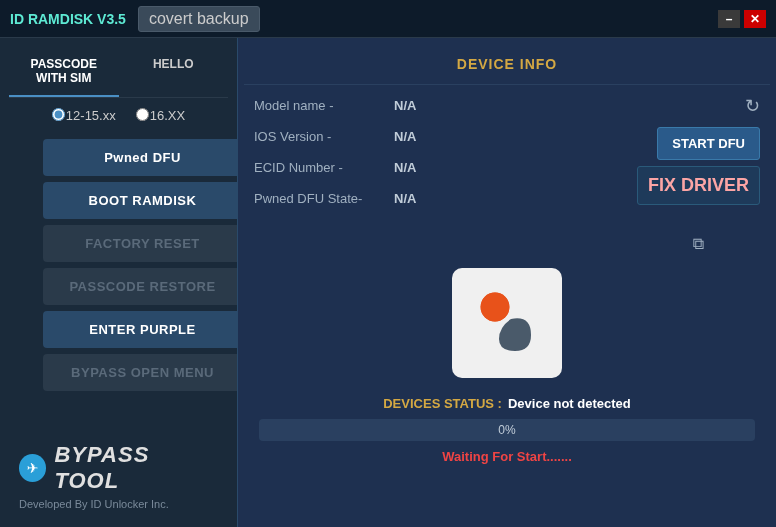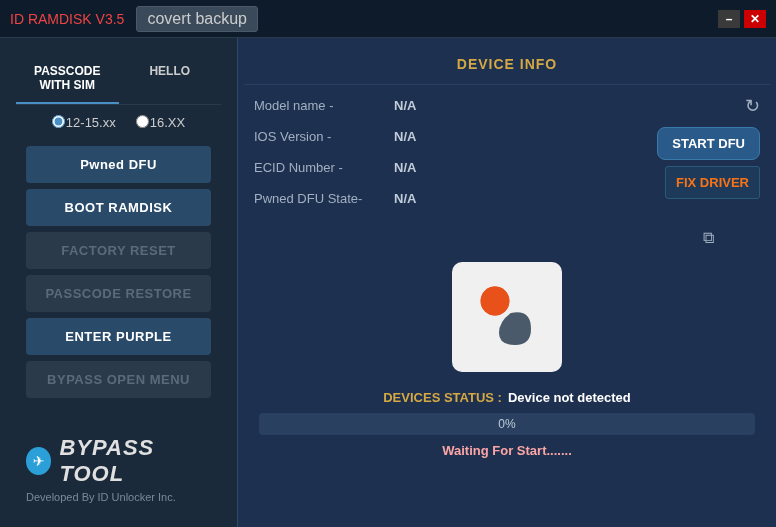--- a/index.html
+++ b/index.html
@@ -20,23 +20,23 @@
       padding: 0 10px;
       justify-content: space-between;
       border-bottom: 1px solid #2a3a4a;
     }
     .title-bar-left {
       display: flex;
       align-items: center;
       gap: 12px;
     }
     .title-text {
-      color: #ef4444;
+      color: #5eead4;
       font-size: 14px;
-      font-weight: normal;
+      font-weight: bold;
     }
     .covert-backup-btn {
       background: #3a4a5a;
       color: #ccc;
       border: 1px solid #4a5a6a;
       padding: 3px 10px;
       border-radius: 3px;
       font-size: 16px;
       cursor: pointer;
     }
@@ -63,21 +63,21 @@
       display: flex;
       height: 489px;
     }
 
     
     .left-panel {
       width: 237px;
       background: #1a2a3a;
       display: flex;
       flex-direction: column;
-      padding: 16px;
+      padding: 9px;
     }
 
     
     .tabs {
       display: flex;
       border-bottom: 1px solid #2a3a4a;
     }
     .tab {
       flex: 1;
       padding: 10px 5px;
@@ -122,20 +122,21 @@
     }
     .action-btn {
       width: 100%;
       padding: 11px 8px;
       border: none;
       border-radius: 4px;
       font-size: 13px;
       font-weight: bold;
       cursor: pointer;
       letter-spacing: 0.5px;
+      margin-left: 24px;
     }
     .btn-active {
       background: #2a4a6a;
       color: #ffffff;
     }
     .btn-disabled {
       background: #2a3a4a;
       color: #5a6a7a;
       cursor: default;
     }
@@ -225,29 +226,29 @@
       cursor: pointer;
     }
     .dfu-btn {
       background: #2a5a8a;
       color: #ffffff;
       border: 1px solid #3a7aaa;
       padding: 8px 14px;
       font-size: 13px;
       font-weight: bold;
       cursor: pointer;
-      border-radius: 8px;
+      border-radius: 3px;
       white-space: nowrap;
     }
     .fix-driver-btn {
       background: #1e3a5a;
-      color: #f97316;
+      color: #fca5a5;
       border: 1px solid #2a5a7a;
       padding: 8px 10px;
-      font-size: 13px;
+      font-size: 18px;
       font-weight: bold;
       cursor: pointer;
       border-radius: 3px;
       white-space: nowrap;
     }
 
     
     .logo-area {
       display: flex;
       justify-content: center;
@@ -308,21 +309,21 @@
       position: absolute;
       width: 100%;
       top: 50%;
       left: 0;
       transform: translateY(-50%);
       color: #c0ccd8;
       font-size: 12px;
       text-align: center;
     }
     .waiting-text {
-      color: #fca5a5;
+      color: #ef4444;
       font-size: 13px;
       font-weight: bold;
       text-align: center;
       padding: 4px 0 8px 0;
     }
 
     
     .right-info-icons {
       display: flex;
       flex-direction: column;

